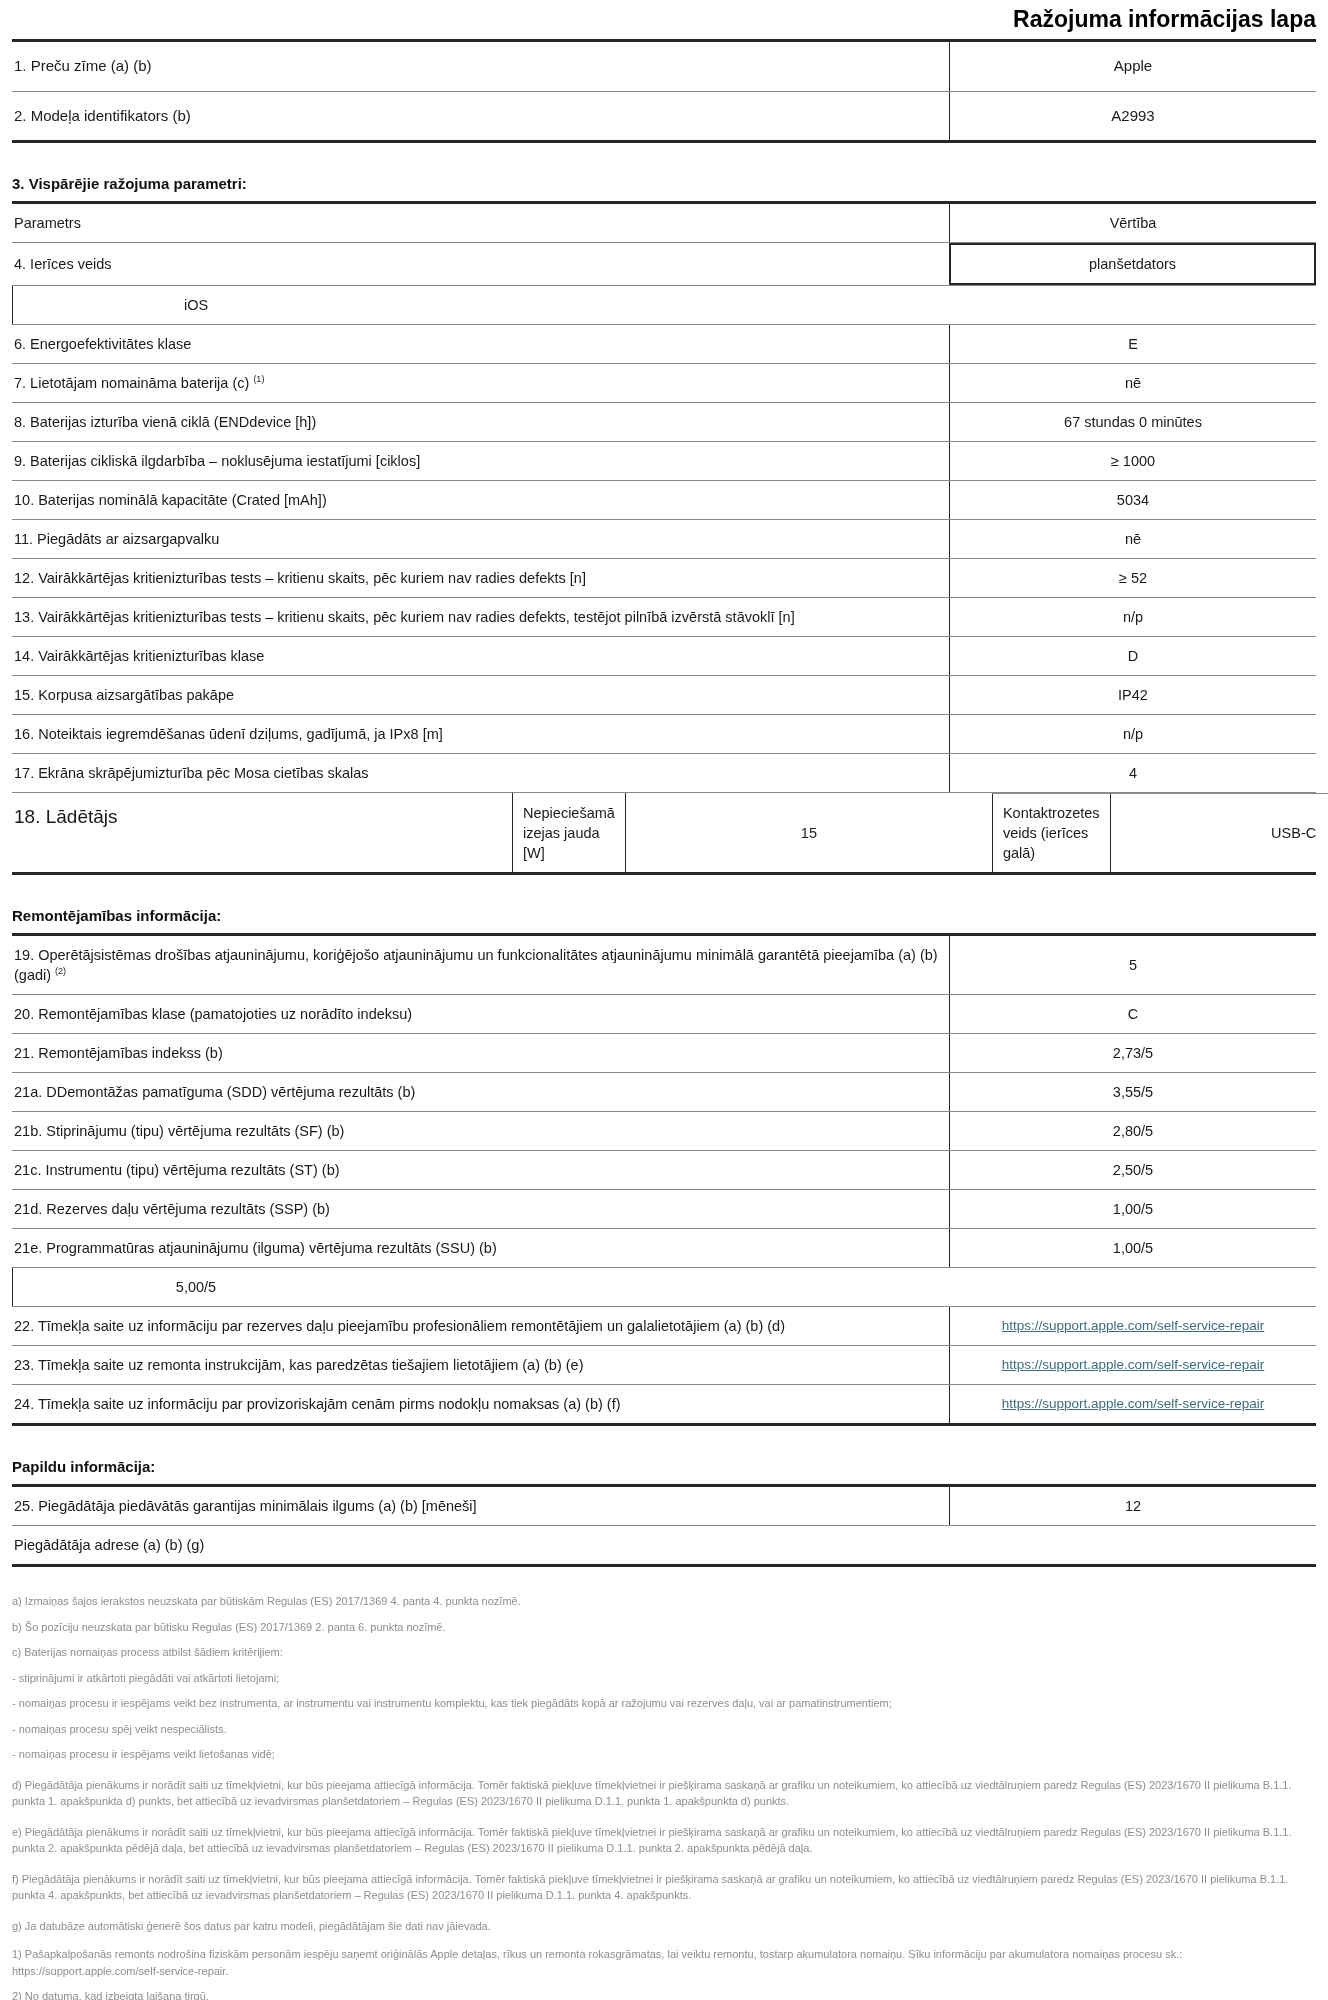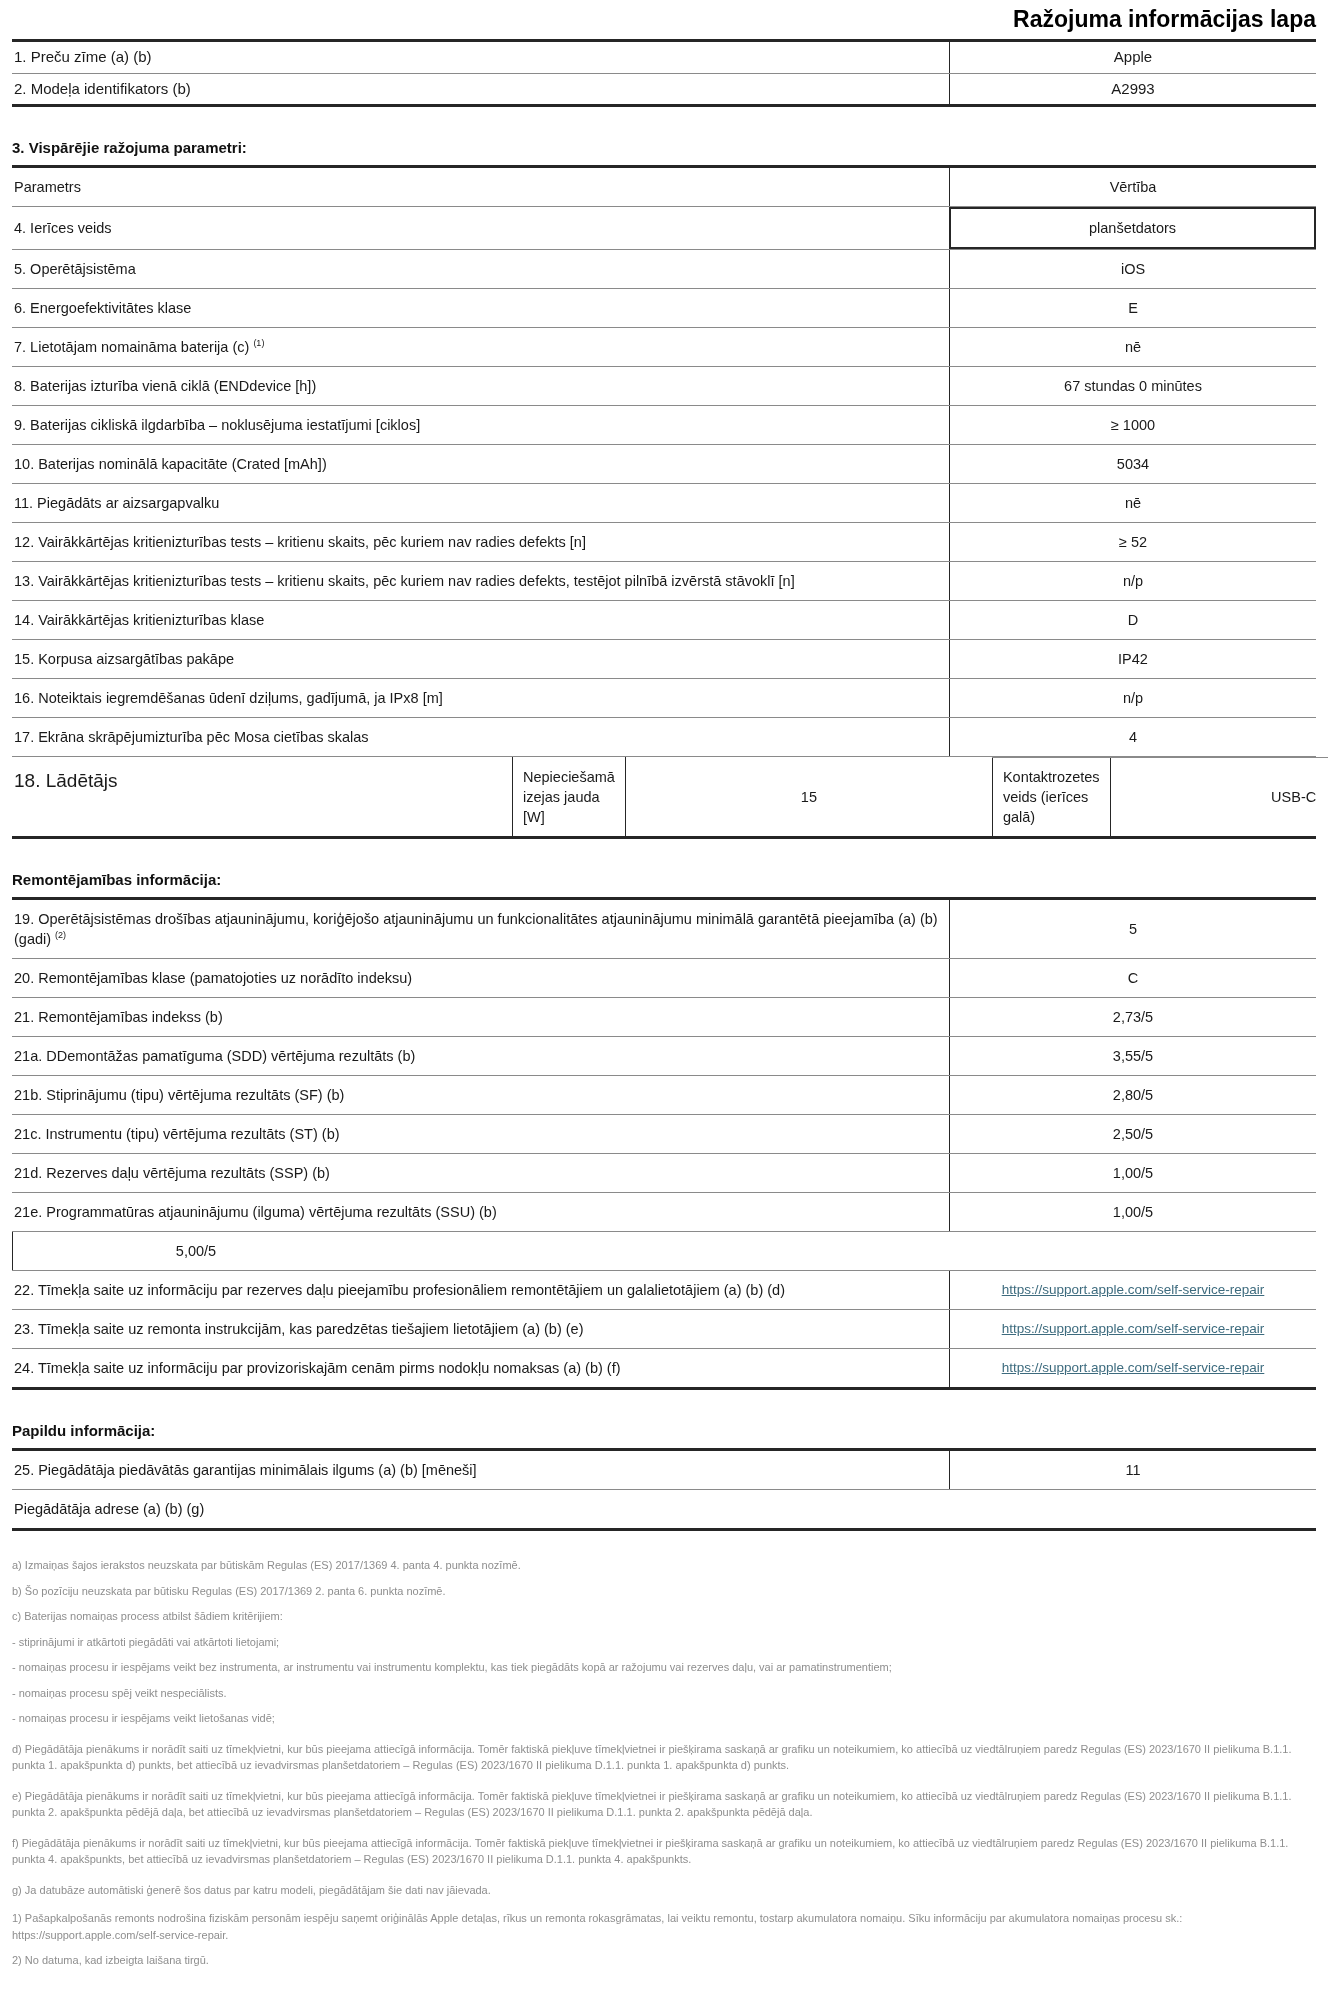--- a/index.html
+++ b/index.html
@@ -28,21 +28,21 @@
   }
   .cell-value{
     width:367px;box-sizing:border-box;flex:none;
     border-left:1.5px solid var(--line-dark);
     display:flex;align-items:center;justify-content:center;
     text-align:center;font-size:14.5px;line-height:1.38;padding:9px 6px;
   }
   sup{font-size:9px;line-height:1;}
   
   .tbl-id .cell-label{padding:5px 10px 5px 2px;font-size:15px;}
-  .tbl-id .cell-value{padding:5px 6px;font-size:15px;}
+  .tbl-id .cell-value{padding:14px 6px;font-size:15px;}
   
   .boxed{border:2px solid var(--line-dark);}
   
   .sec-head{font-size:15px;font-weight:700;margin:32px 0 9px;color:#111;}
   
   .charger-label{
     width:500px;flex:none;display:flex;align-items:flex-start;
     padding:11px 10px 9px 2px;font-size:19px;line-height:1.38;box-sizing:border-box;
   }
   .charger-sub{flex:1;display:flex;flex-direction:row;}
@@ -90,21 +90,20 @@
     <div class="trow">
       <div class="cell-label">Parametrs</div>
       <div class="cell-value">Vērtība</div>
     </div>
 
     <div class="trow">
       <div class="cell-label">4. Ierīces veids</div>
       <div class="cell-value boxed">planšetdators</div>
     </div>
     <div class="trow">
-      <div class="cell-label">5. Operētājsistēma</div>
       <div class="cell-value">iOS</div>
     </div>
     <div class="trow">
       <div class="cell-label">6. Energoefektivitātes klase</div>
       <div class="cell-value">E</div>
     </div>
     <div class="trow">
       <div class="cell-label">
           <span><span>7. Lietotājam nomaināma baterija (c) </span><sup>(1)</sup></span>
         </div>
@@ -224,21 +223,21 @@
           <a class="link" href="#">https://support.apple.com/self-service-repair</a>
         </div>
     </div>
   </section>
 
   <div class="sec-head">Papildu informācija:</div>
 
   <section class="tbl">
     <div class="trow">
       <div class="cell-label">25. Piegādātāja piedāvātās garantijas minimālais ilgums (a) (b) [mēneši]</div>
-      <div class="cell-value">11</div>
+      <div class="cell-value">12</div>
     </div>
     <div class="trow">
       <div class="cell-label">Piegādātāja adrese (a) (b) (g)</div>
     </div>
   </section>
 
   <div class="footnotes">
     <p class="fn">a) Izmaiņas šajos ierakstos neuzskata par būtiskām Regulas (ES) 2017/1369 4. panta 4. punkta nozīmē.</p>
     <p class="fn">b) Šo pozīciju neuzskata par būtisku Regulas (ES) 2017/1369 2. panta 6. punkta nozīmē.</p>
     <p class="fn">c) Baterijas nomaiņas process atbilst šādiem kritērijiem:</p>

